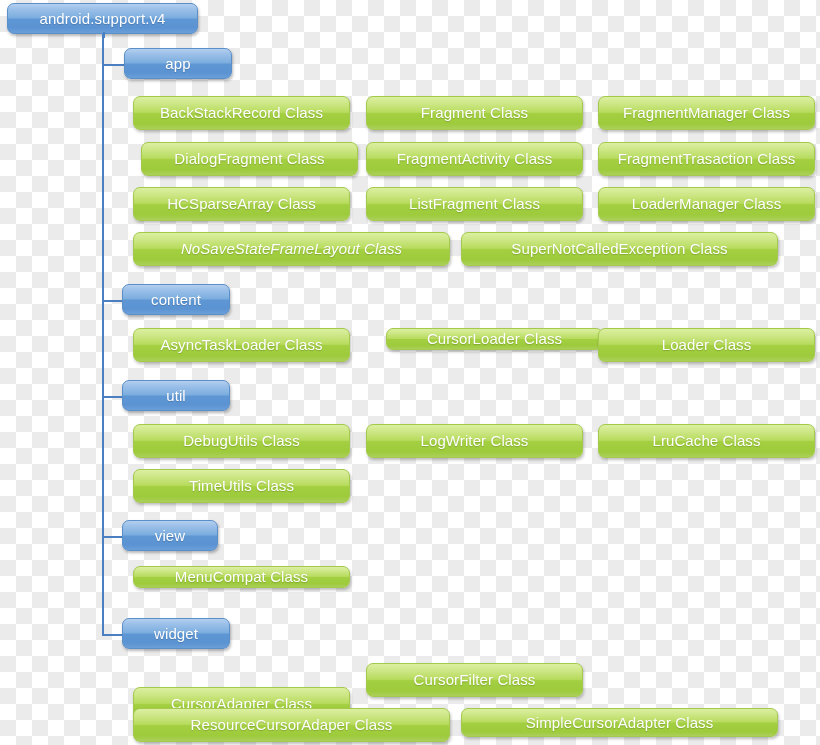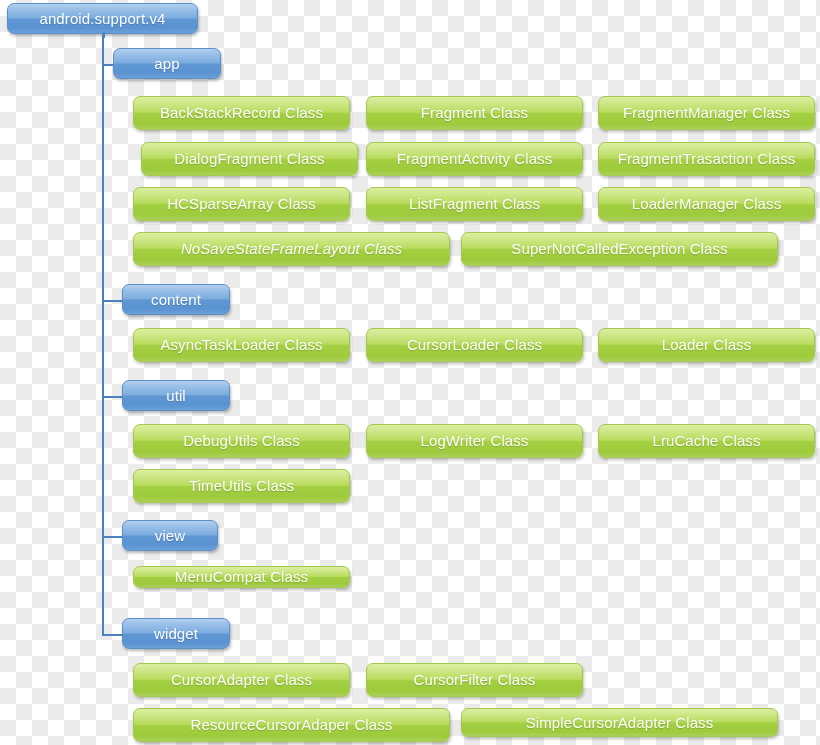--- a/index.html
+++ b/index.html
@@ -88,21 +88,21 @@
 <body>
 
 <div id="canvas">
 
   <div class="node blue root" id="root-node" style="left: 7px; top: 3px; width: 191px; height: 31px;">android.support.v4</div>
 
   <div class="vline" id="trunk-line" style="left: 102px; top: 34px; height: 600px;"></div>
 
   <div id="package-layer">
       <div class="hline" style="left: 102px; top: 64px; width: 22px;"></div>
-      <div class="node blue" style="left: 113px; top: 48px; width: 108px; height: 31px;">app</div>
+      <div class="node blue" style="left: 124px; top: 48px; width: 108px; height: 31px;">app</div>
       <div class="hline" style="left: 102px; top: 300px; width: 22px;"></div>
       <div class="node blue" style="left: 122px; top: 284px; width: 108px; height: 31px;">content</div>
       <div class="hline" style="left: 102px; top: 396px; width: 22px;"></div>
       <div class="node blue" style="left: 122px; top: 380px; width: 108px; height: 31px;">util</div>
       <div class="hline" style="left: 102px; top: 536px; width: 22px;"></div>
       <div class="node blue" style="left: 122px; top: 520px; width: 96px; height: 31px;">view</div>
       <div class="hline" style="left: 102px; top: 634px; width: 22px;"></div>
       <div class="node blue" style="left: 122px; top: 618px; width: 108px; height: 31px;">widget</div>
     </div>
 
@@ -112,27 +112,27 @@
       <div class="node green" style="left: 598px; top: 96px; width: 217px; height: 34px;">FragmentManager Class</div>
       <div class="node green" style="left: 133px; top: 142px; width: 217px; height: 34px; margin-left: 8px;">DialogFragment Class</div>
       <div class="node green" style="left: 366px; top: 142px; width: 217px; height: 34px;">FragmentActivity Class</div>
       <div class="node green" style="left: 598px; top: 142px; width: 217px; height: 34px;">FragmentTrasaction Class</div>
       <div class="node green" style="left: 133px; top: 187px; width: 217px; height: 34px;">HCSparseArray Class</div>
       <div class="node green" style="left: 366px; top: 187px; width: 217px; height: 34px;">ListFragment Class</div>
       <div class="node green" style="left: 598px; top: 187px; width: 217px; height: 34px;">LoaderManager Class</div>
       <div class="node green" style="left: 133px; top: 232px; width: 317px; height: 34px; font-style: italic;">NoSaveStateFrameLayout Class</div>
       <div class="node green" style="left: 461px; top: 232px; width: 317px; height: 34px;">SuperNotCalledException Class</div>
       <div class="node green" style="left: 133px; top: 328px; width: 217px; height: 34px;">AsyncTaskLoader Class</div>
-      <div class="node green" style="left: 366px; top: 328px; width: 217px; height: 34px;">CursorLoader Class</div>
+      <div class="node green" style="left: 386px; top: 328px; width: 217px; height: 22px;">CursorLoader Class</div>
       <div class="node green" style="left: 598px; top: 328px; width: 217px; height: 34px;">Loader Class</div>
       <div class="node green" style="left: 133px; top: 424px; width: 217px; height: 34px;">DebugUtils Class</div>
       <div class="node green" style="left: 366px; top: 424px; width: 217px; height: 34px;">LogWriter Class</div>
       <div class="node green" style="left: 598px; top: 424px; width: 217px; height: 34px;">LruCache Class</div>
       <div class="node green" style="left: 133px; top: 469px; width: 217px; height: 34px;">TimeUtils Class</div>
       <div class="node green" style="left: 133px; top: 566px; width: 217px; height: 22px;">MenuCompat Class</div>
-      <div class="node green" style="left: 133px; top: 663px; width: 217px; height: 34px;">CursorAdapter Class</div>
+      <div class="node green" style="left: 133px; top: 687px; width: 217px; height: 34px;">CursorAdapter Class</div>
       <div class="node green" style="left: 366px; top: 663px; width: 217px; height: 34px;">CursorFilter Class</div>
       <div class="node green" style="left: 133px; top: 708px; width: 317px; height: 34px;">ResourceCursorAdaper Class</div>
       <div class="node green" style="left: 461px; top: 708px; width: 317px; height: 29px;">SimpleCursorAdapter Class</div>
     </div>
 
 <div class="vline" style="left: 103px; top: 32px; height: 6px;"></div>
   </div>
 
 </body></html>

